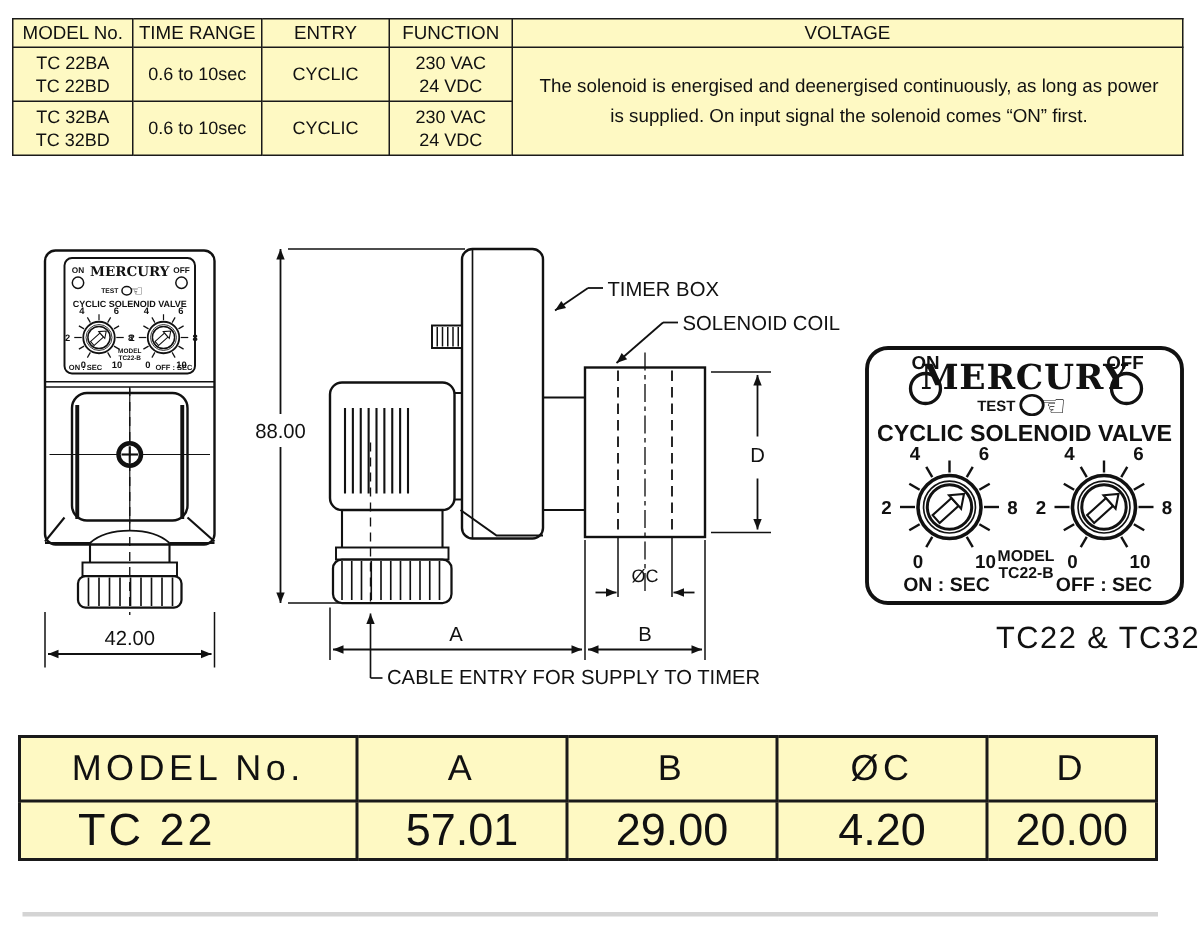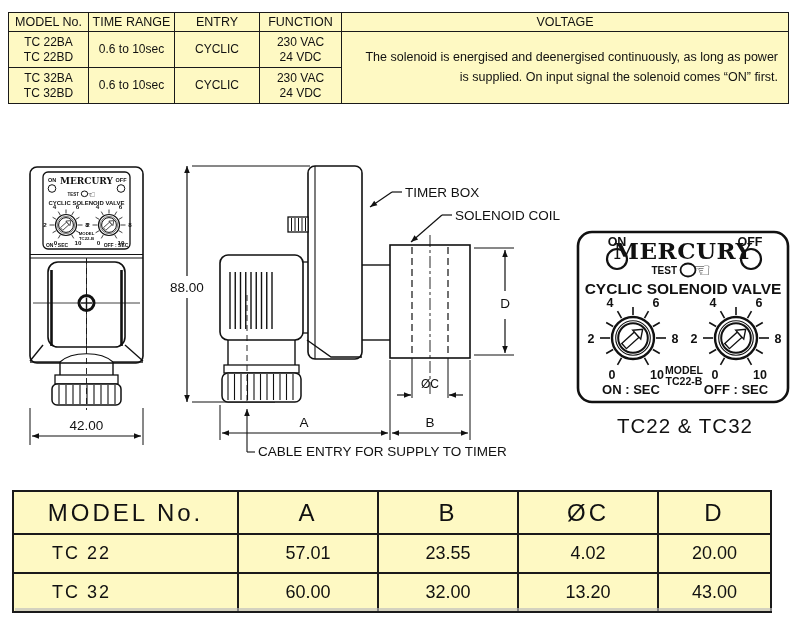--- a/index.html
+++ b/index.html
@@ -6,35 +6,35 @@
   body{
     width:800px;height:622px;position:relative;background:#fff;
     font-family:"Liberation Sans",sans-serif;color:#111;overflow:hidden;
   }
   
   table{border-collapse:collapse;table-layout:fixed;background:#fef9c3;}
   #spec-table{position:absolute;left:8px;top:12px;width:781px;}
   #spec-table th,#spec-table td{border:1.6px solid #1a1a1a;text-align:center;vertical-align:middle;padding:0;}
   #spec-table th{font-weight:normal;font-size:12.5px;height:18px;}
   #spec-table td{font-size:12px;height:35px;line-height:1.25;}
-  #spec-table .fn-cell{text-align:right;padding:0 10px 0 12px;font-size:12.5px;line-height:1.55;}
+  #spec-table .fn-cell{text-align:center;padding:0 10px 0 12px;font-size:12.5px;line-height:1.55;}
   #dim-table{position:absolute;left:12px;top:490px;width:760px;}
   #dim-table th,#dim-table td{border:2px solid #1a1a1a;text-align:center;vertical-align:middle;padding:0;}
   #dim-table th{font-size:24px;font-weight:normal;height:41px;letter-spacing:3px;}
-  #dim-table td{font-size:18px;height:37px;}
+  #dim-table td{font-size:30px;height:37px;}
   #dim-table td.model-cell{text-align:left;padding-left:38px;letter-spacing:2px;}
   .table-shadow{position:absolute;left:15px;top:608px;width:757px;height:3px;background:#bdbdbd;opacity:.65;}
   
   svg{position:absolute;overflow:visible;}
   svg text{fill:#111;font-family:"Liberation Sans",sans-serif;}
   .ln{stroke:#111;fill:none;}
   .fw{fill:#fff;stroke:#111;}
   .brand{font-family:"DejaVu Serif",serif;font-weight:900;}
   #panel-caption{
-    position:absolute;left:570px;top:414px;width:230px;text-align:center;
+    position:absolute;left:570px;top:414px;width:230px;text-align:right;
     font-size:20.5px;letter-spacing:1px;
   }
 </style>
 </head>
 <body>
 
 <svg width="0" height="0" style="position:absolute" aria-hidden="true">
   <defs>
     <marker id="ah" viewBox="0 0 10 10" refX="10" refY="5" markerWidth="11" markerHeight="7" orient="auto-start-reverse" markerUnits="userSpaceOnUse">
       <path d="M0,1 L10,5 L0,9 Z" fill="#111"></path>
@@ -299,26 +299,19 @@
       <tr>
     <th>MODEL No.</th>
     <th>A</th>
     <th>B</th>
     <th>ØC</th>
     <th>D</th>
   </tr>
   <tr>
     <td class="model-cell">TC 22</td>
     <td>57.01</td>
-    <td>23.55</td>
-    <td>4.02</td>
+    <td>29.00</td>
+    <td>4.20</td>
     <td>20.00</td>
-  </tr>
-  <tr>
-    <td class="model-cell">TC 32</td>
-    <td>60.00</td>
-    <td>32.00</td>
-    <td>13.20</td>
-    <td>43.00</td>
   </tr>
 </tbody>
   </table>
 <div class="table-shadow"></div>
 
 </body></html>

